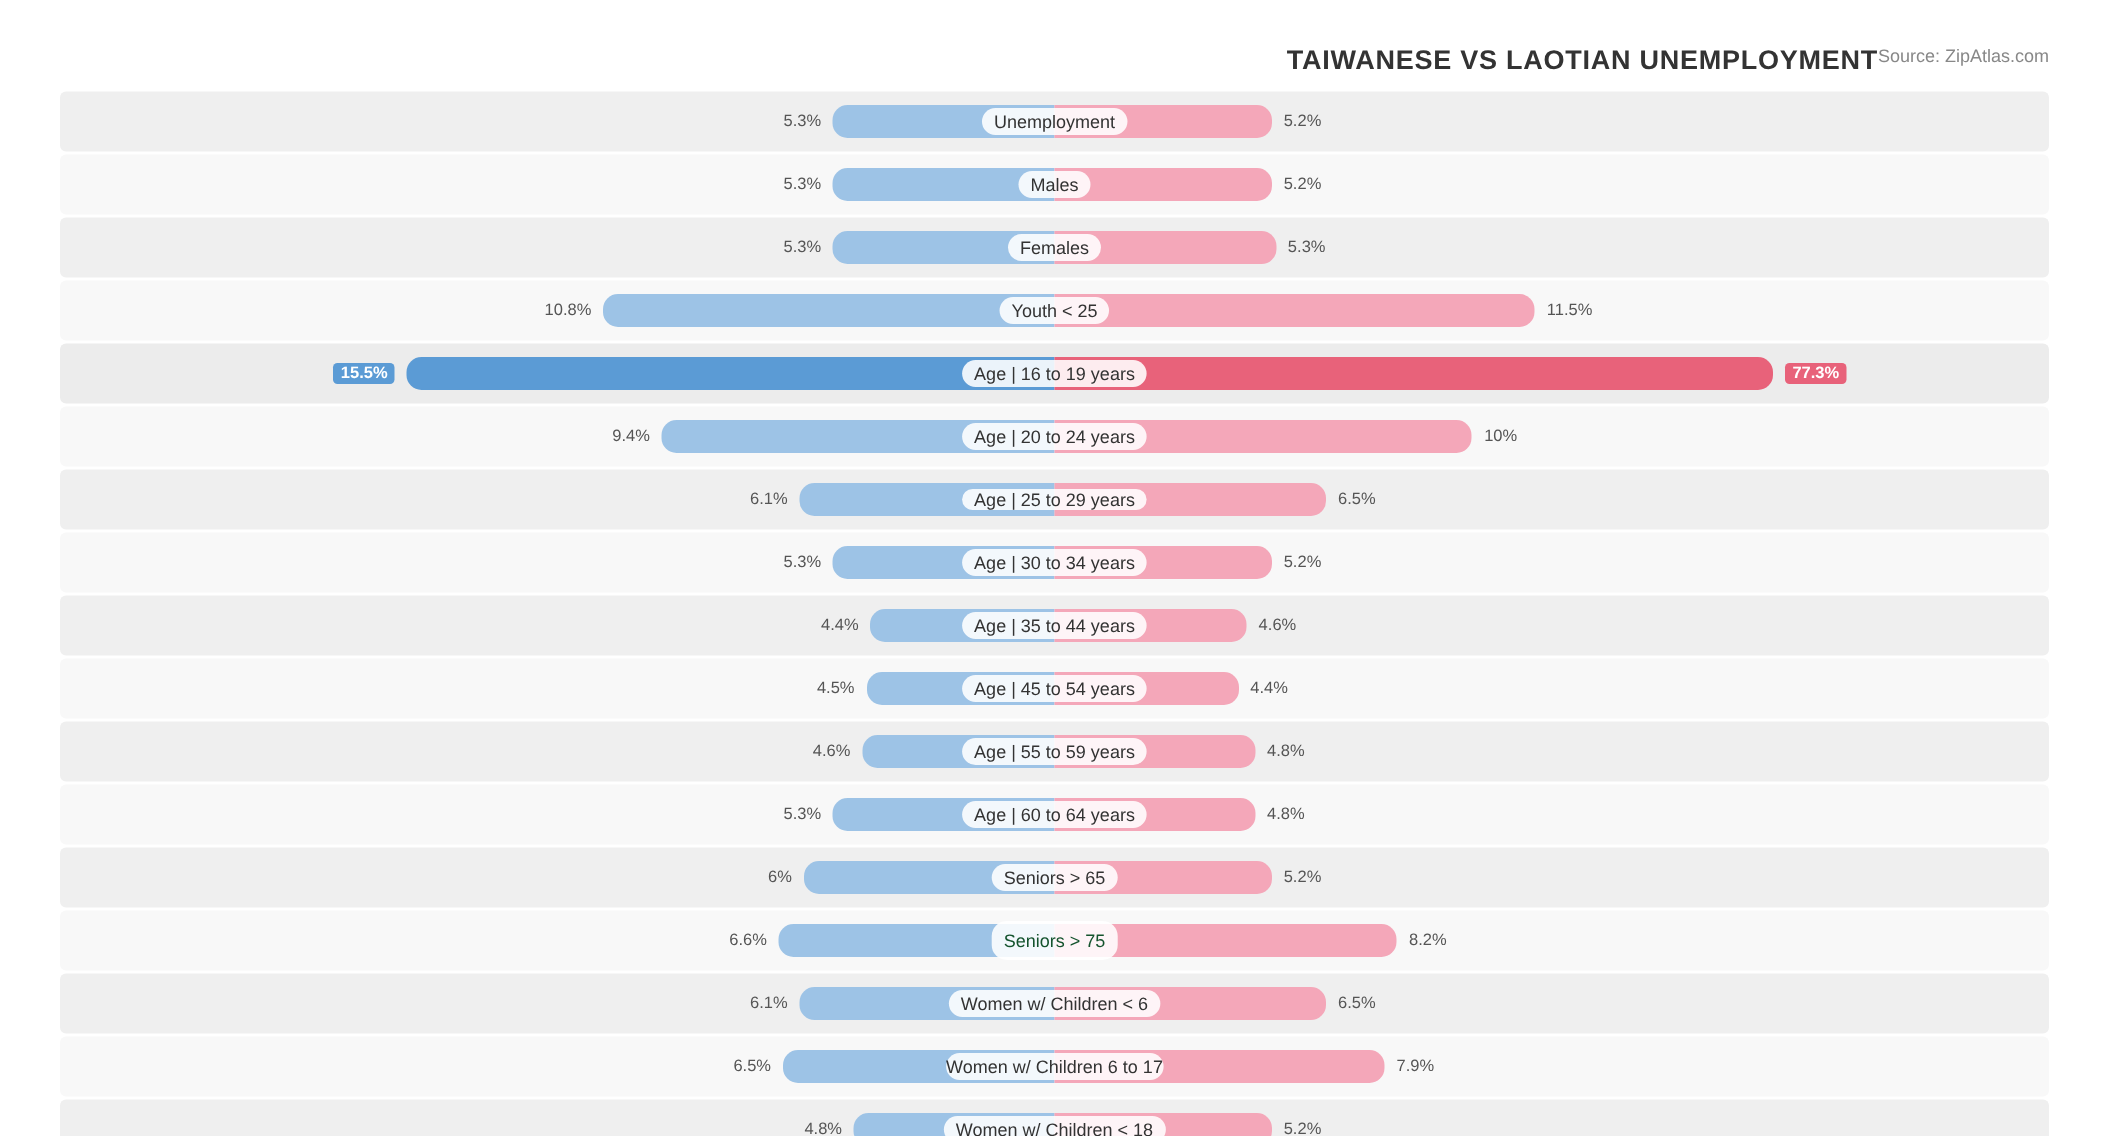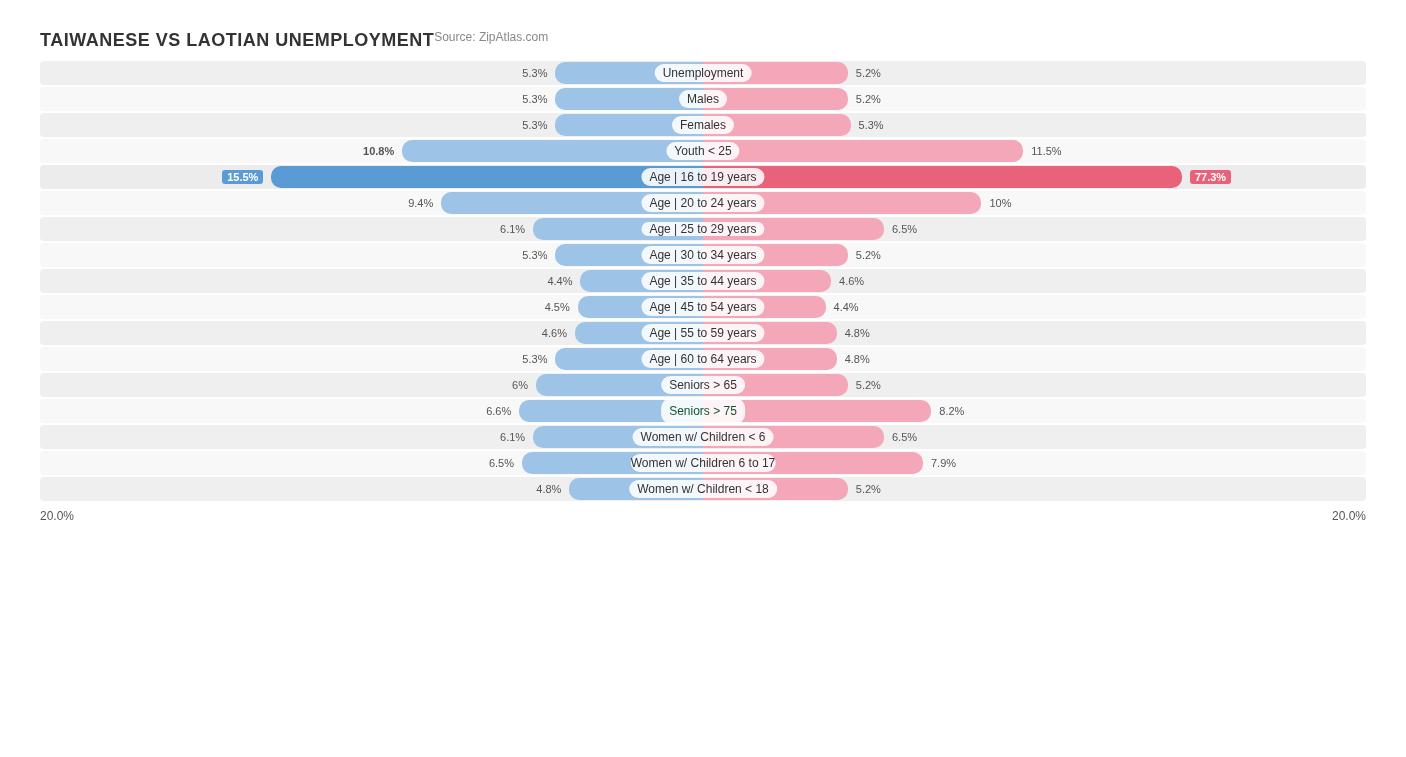--- a/index.html
+++ b/index.html
@@ -25,21 +25,21 @@
     }
     .source-text {
       text-align: right;
       font-size: 12px;
       color: #888;
     }
     .bar-row {
       display: flex;
       align-items: center;
       margin-bottom: 2px;
-      height: 24px;
+      height: 40px;
       background: #f5f5f5;
       border-radius: 4px;
       position: relative;
       overflow: visible;
       text-align: right;
     }
     .bar-row:nth-child(odd) {
       background: #efefef;
     }
     .bar-row:nth-child(even) {
@@ -68,21 +68,21 @@
     }
     
     .bar-row.highlight-row {
       background: #ececec;
     }
   </style>
 </head>
 <body>
 
 <div class="chart-container">
-  <div style="display:flex; justify-content:flex-start; align-items:flex-start;">
+  <div style="display:flex; justify-content:flex-end; align-items:flex-start;">
     <div class="chart-title">TAIWANESE VS LAOTIAN UNEMPLOYMENT</div>
     <div class="source-text">Source: ZipAtlas.com</div>
   </div>
 
   <div class="rows-container" id="chart-rows">
 
   <div class="bar-row">
     <div class="bar-wrapper">
 
       <span style="
@@ -275,21 +275,21 @@
     </div>
   </div>
       <div class="bar-row">
     <div class="bar-wrapper">
 
       <span style="
         position:absolute;
         right:calc(50% + 22.68% + 8px);
         font-size:11px;
         color:#555;
-        font-weight:700;
+        font-weight:400;
         z-index:20;
         white-space:nowrap;
         
       ">10.8%</span>
 
       <div style="
         position:absolute;
         right:50%;
         top:50%;
         transform:translateY(-50%);

